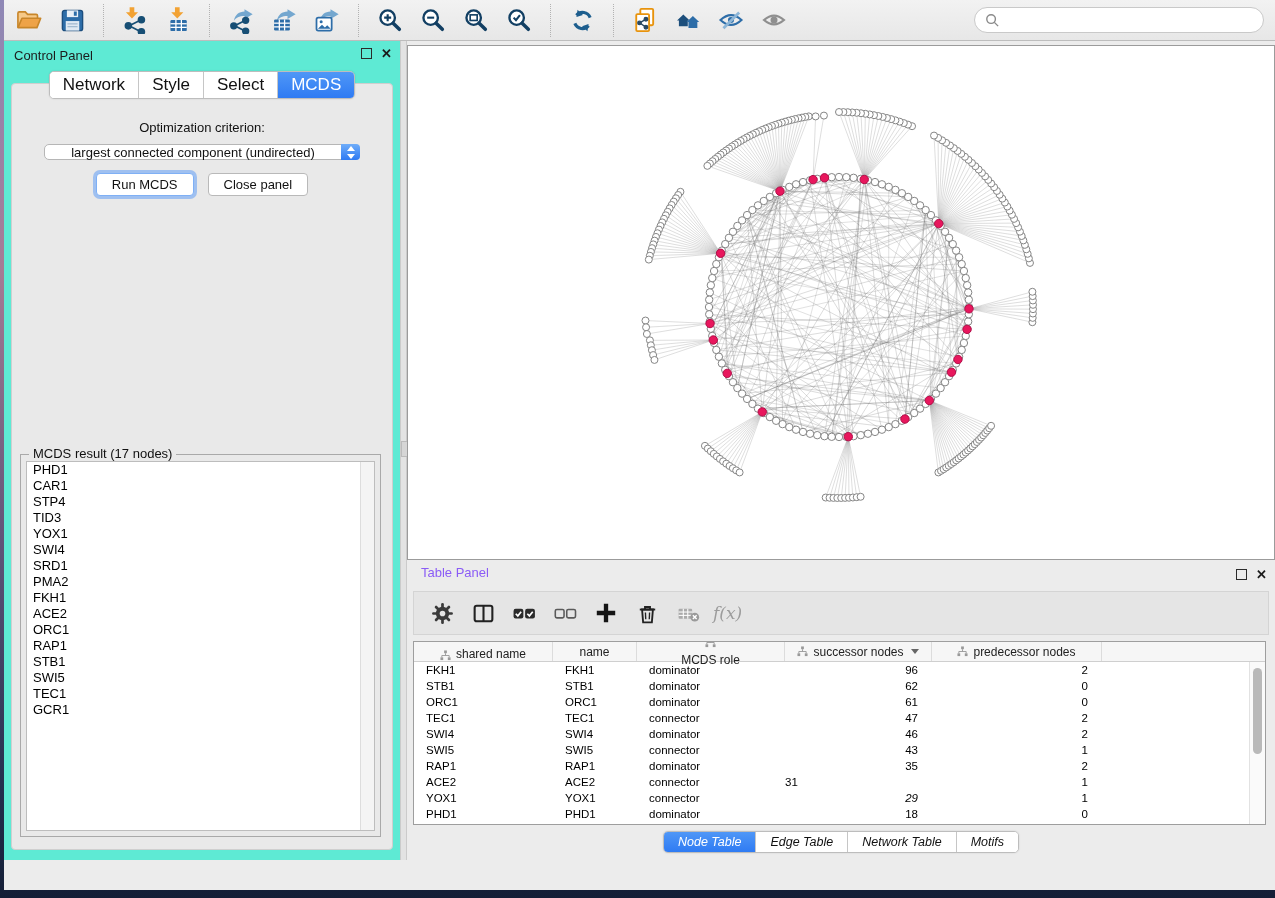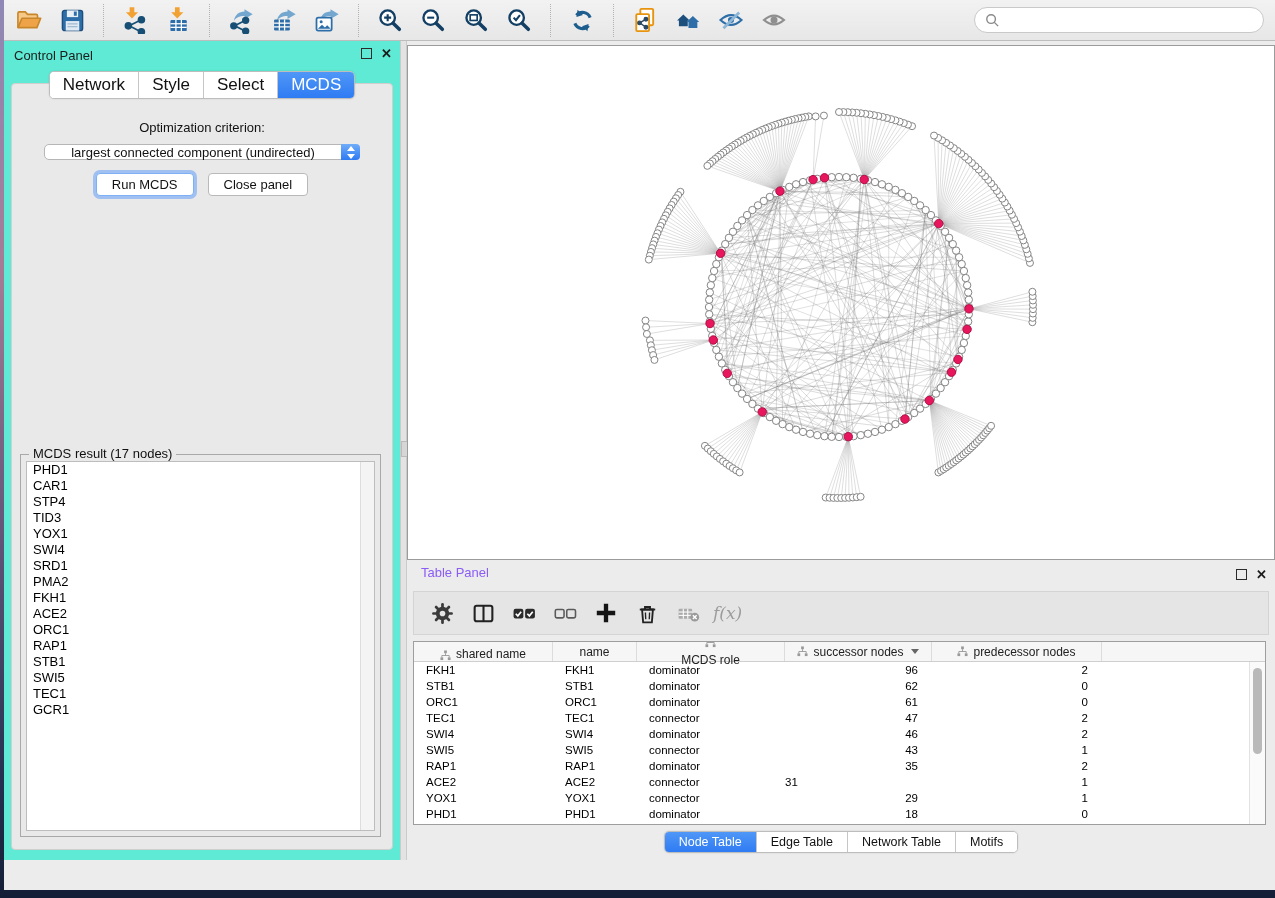--- a/index.html
+++ b/index.html
@@ -74,21 +74,21 @@
   .tblwrap{position:absolute;left:6px;right:9px;top:78px;height:184px;background:#fff;border:1px solid #9e9e9e;box-sizing:border-box;overflow:hidden;}
   .thead{display:flex;height:20px;background:#f6f6f6;border-bottom:1px solid #cfcfcf;box-sizing:border-box;}
   .thcell{display:flex;align-items:center;justify-content:center;gap:5px;font-size:12px;color:#222;
     border-right:1px solid #dcdcdc;box-sizing:border-box;height:100%;}
   .thcell svg{flex:0 0 auto;}
   .trow{display:flex;height:16px;align-items:center;}
   .tcell{font-size:11.5px;color:#000;box-sizing:border-box;white-space:nowrap;overflow:hidden;}
   .sorttri{width:0;height:0;border-left:4px solid transparent;border-right:4px solid transparent;border-top:5px solid #666;margin-left:2px;}
   .tscroll{position:absolute;right:0;top:20px;bottom:0;width:15px;background:#fafafa;border-left:1px solid #e2e2e2;}
   .tthumb{position:absolute;left:3px;top:6px;width:9px;height:86px;border-radius:5px;background:#b9b9b9;}
-  .tbltabs{position:absolute;left:0;right:0;top:268px;display:flex;justify-content:center;}
+  .tbltabs{position:absolute;left:0;right:0;top:268px;display:flex;justify-content:center;font-style:italic;}
   .tbltabs .tab{padding:3px 14px;font-size:12.5px;}
 
   
   .statusbar{position:absolute;left:0;right:0;bottom:0;height:30px;background:#ececec;border-top:1px solid #c3c3c3;}
   .listbtn{position:absolute;left:10px;top:4px;width:28px;height:22px;background:#f4f4f4;border:1px solid #bdbdbd;display:flex;align-items:center;justify-content:center;padding:0;}
   .membtn{position:absolute;right:10px;top:3px;height:24px;padding:0 10px;background:#f6f6f6;border:1px solid #bdbdbd;
     border-radius:3px;display:flex;align-items:center;gap:6px;font-size:12.5px;font-family:inherit;color:#111;}
   .memdot{width:11px;height:11px;border-radius:50%;}
 </style>
 </head>
@@ -1196,21 +1196,21 @@
             <div class="tcell" style="width: 139px; padding-left: 12px;">ACE2</div>
             <div class="tcell" style="width: 84px; padding-left: 12px;">ACE2</div>
             <div class="tcell" style="width: 148px; padding-left: 12px;">connector</div>
             <div class="tcell" style="width: 147px; text-align: left; padding-right: 14px;">31</div>
             <div class="tcell" style="width: 170px; text-align: right; padding-right: 14px;">1</div>
           </div>
           <div class="trow">
             <div class="tcell" style="width: 139px; padding-left: 12px;">YOX1</div>
             <div class="tcell" style="width: 84px; padding-left: 12px;">YOX1</div>
             <div class="tcell" style="width: 148px; padding-left: 12px;">connector</div>
-            <div class="tcell" style="width: 147px; text-align: right; padding-right: 14px;">29</div>
+            <div class="tcell" style="width: 147px; text-align: right; padding-right: 14px; font-style: italic;">29</div>
             <div class="tcell" style="width: 170px; text-align: right; padding-right: 14px;">1</div>
           </div>
           <div class="trow">
             <div class="tcell" style="width: 139px; padding-left: 12px;">PHD1</div>
             <div class="tcell" style="width: 84px; padding-left: 12px;">PHD1</div>
             <div class="tcell" style="width: 148px; padding-left: 12px;">dominator</div>
             <div class="tcell" style="width: 147px; text-align: right; padding-right: 14px;">18</div>
             <div class="tcell" style="width: 170px; text-align: right; padding-right: 14px;">0</div>
           </div>
         </div>

